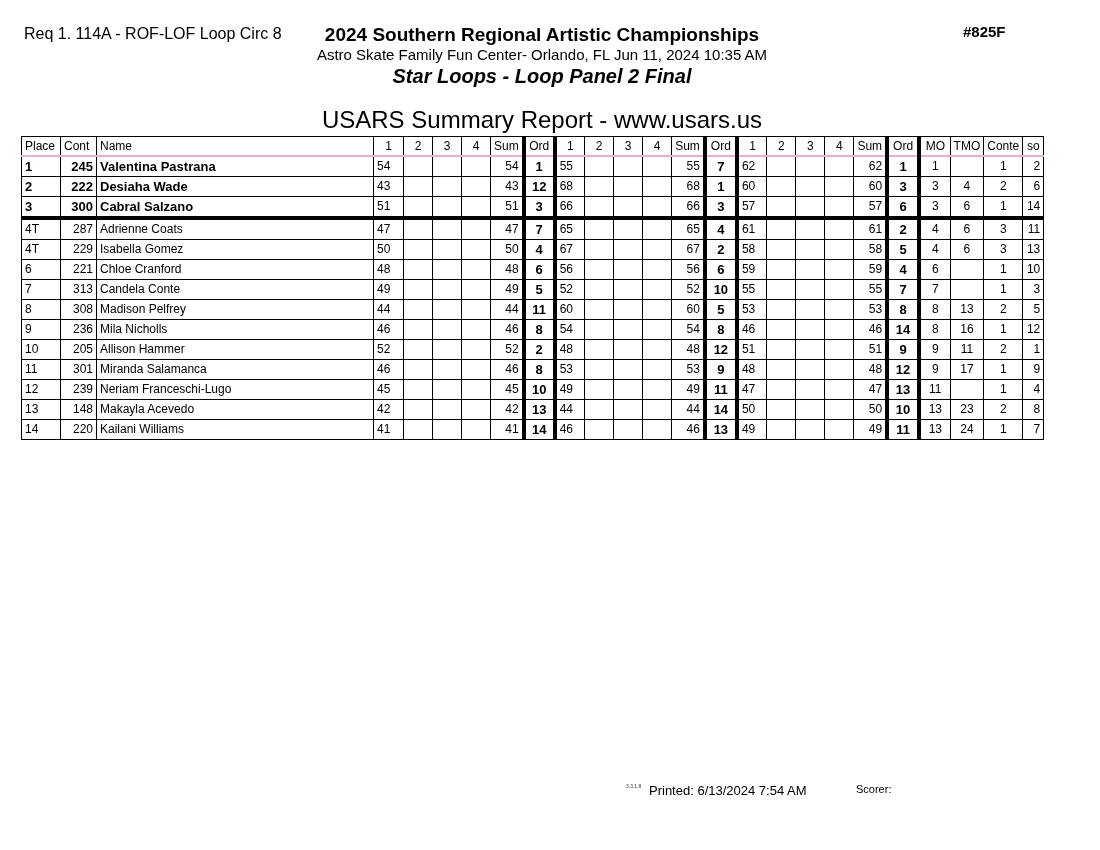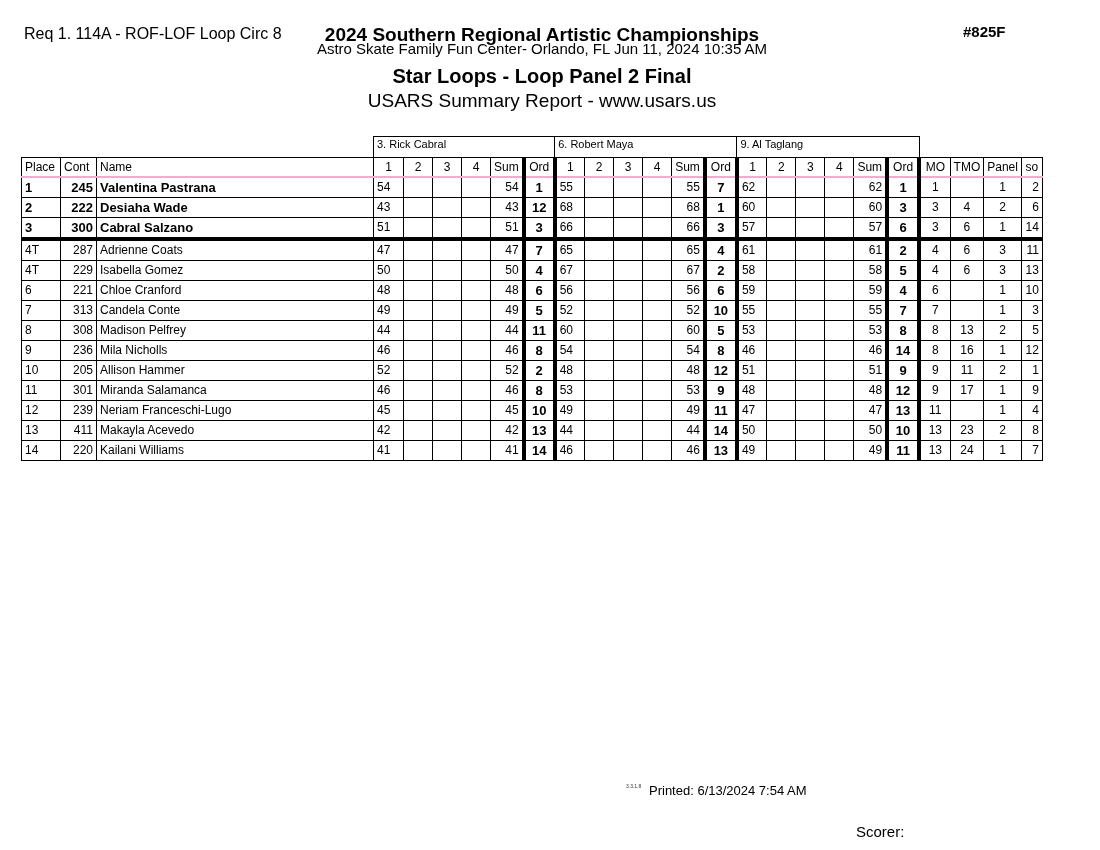--- a/index.html
+++ b/index.html
@@ -3,40 +3,40 @@
 <meta charset="utf-8">
 <style>
   html, body { margin:0; padding:0; background:#ffffff; }
   body { width:1100px; height:850px; position:relative; overflow:hidden;
          font-family:"Liberation Sans", sans-serif; color:#000; }
   .abs { position:absolute; }
   .req { left:24px; top:25px; font-size:16px; }
   .code { left:963px; top:23px; font-size:15px; font-weight:bold; }
   .hdr { left:0; width:1084px; text-align:center; }
   .h1 { top:24px; font-size:19px; font-weight:bold; }
-  .h2 { top:40px; font-size:15px; }
-  .h3 { top:65px; font-size:20px; font-weight:bold; }
-  .h4 { top:90px; font-size:19px; }
+  .h2 { top:46px; font-size:15px; }
+  .h3 { top:65px; font-size:20px; font-weight:bold;font-style:italic; }
+  .h4 { top:106px; font-size:24px; }
 
   table.grid { position:absolute; left:21px; top:136px; border-collapse:collapse;
                font-size:12px; table-layout:fixed; }
   table.grid td { border:1px solid #000; padding:0 3px; height:19px; line-height:19px;
                   white-space:nowrap; overflow:hidden; }
   table.grid tr.judge-row td { height:20px; line-height:14px; vertical-align:top; font-size:11px; padding-top:0; }
   table.grid td.blank { border:none; }
   table.grid tr.col-head td { height:18px; line-height:18px; border-bottom:2px solid #f9a8d4; }
   table.grid td.c { text-align:center; }
   table.grid td.r { text-align:right; }
   table.grid td.ord { font-weight:bold; text-align:center; font-size:13px; border-left:4px solid #000; }
   table.grid tr.podium td { font-weight:bold; font-size:13px; }
   table.grid tr.podium td.score { font-weight:normal; font-size:12px; }
   table.grid tr.podium-last td { border-bottom:4px solid #000; }
   .footer-small { left:626px; top:783px; font-size:5px; color:#333; }
   .printed { left:649px; top:783px; font-size:13px; }
-  .scorer { left:856px; top:823px; font-size:15px; }
+  .scorer { left:856px; top:783px; font-size:11px; }
 </style>
 </head>
 <body>
 
 <div class="abs req">Req  1.  114A - ROF-LOF Loop Circ 8</div>
 <div class="abs code">#825F</div>
 <div class="abs hdr h1">2024 Southern Regional Artistic Championships</div>
 <div class="abs hdr h2">Astro Skate Family Fun Center- Orlando, FL  Jun 11, 2024  10:35 AM</div>
 <div class="abs hdr h3">Star Loops - Loop Panel 2 Final</div>
 <div class="abs hdr h4">USARS Summary Report - www.usars.us</div>
@@ -63,27 +63,20 @@
       <col style="width:29px">
       <col style="width:29px">
       <col style="width:32px">
       <col style="width:32px">
     <col style="width:31px">
       <col style="width:33px">
       <col style="width:33px">
       <col style="width:21px">
   </colgroup>
   <tbody id="tbody">
-    <tr class="judge-row">
-      <td class="blank" colspan="3"></td>
-      <td colspan="6">3.  Rick Cabral</td>
-      <td colspan="6">6.  Robert Maya</td>
-      <td colspan="6">9.  Al Taglang</td>
-      <td class="blank" colspan="4"></td>
-    </tr>
     <tr class="col-head" id="colhead">
       <td>Place</td>
       <td>Cont</td>
       <td>Name</td>
     <td class="c">1</td>
         <td class="c">2</td>
         <td class="c">3</td>
         <td class="c">4</td>
         <td class="c">Sum</td>
         <td class="c" style="border-left: 4px solid rgb(0, 0, 0);">Ord</td>
@@ -94,21 +87,21 @@
         <td class="c">Sum</td>
         <td class="c" style="border-left: 4px solid rgb(0, 0, 0);">Ord</td>
         <td class="c" style="border-left: 4px solid rgb(0, 0, 0);">1</td>
         <td class="c">2</td>
         <td class="c">3</td>
         <td class="c">4</td>
         <td class="c">Sum</td>
         <td class="c" style="border-left: 4px solid rgb(0, 0, 0);">Ord</td>
         <td class="c" style="border-left: 4px solid rgb(0, 0, 0); margin-top: 44px;">MO</td>
         <td class="c">TMO</td>
-        <td class="c">Panel</td>
+        <td class="c">Conte</td>
         <td class="c">so</td>
       </tr>
   <tr class="podium">
         <td>1</td>
         <td class="r">245</td>
         <td>Valentina Pastrana</td>
         <td class="score">54</td>
         <td class="score"></td>
         <td class="score"></td>
         <td class="score"></td>
@@ -423,21 +416,21 @@
         <td class="score"></td>
         <td class="score r">47</td>
         <td class="ord">13</td>
         <td class="c score" style="border-left: 4px solid rgb(0, 0, 0);">11</td>
         <td class="c score"></td>
         <td class="c score">1</td>
         <td class="r score">4</td>
       </tr>
       <tr>
         <td>13</td>
-        <td class="r">411</td>
+        <td class="r">148</td>
         <td>Makayla Acevedo</td>
         <td class="score">42</td>
         <td class="score"></td>
         <td class="score"></td>
         <td class="score"></td>
         <td class="score r">42</td>
         <td class="ord">13</td>
         <td class="score" style="border-left: 4px solid rgb(0, 0, 0);">44</td>
         <td class="score"></td>
         <td class="score"></td>

